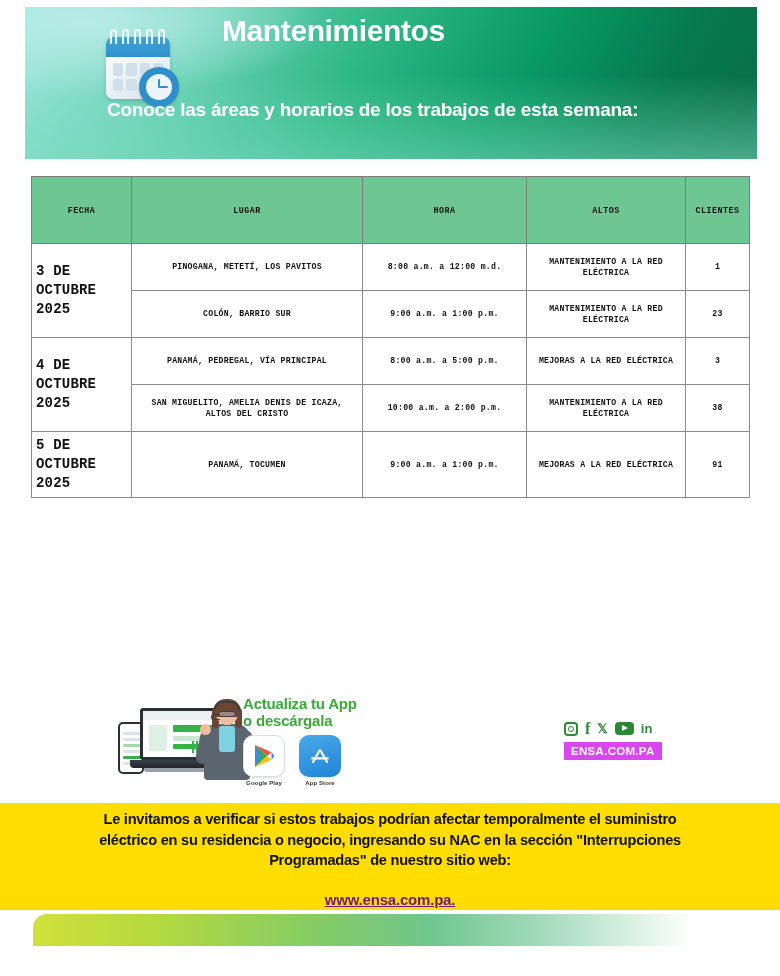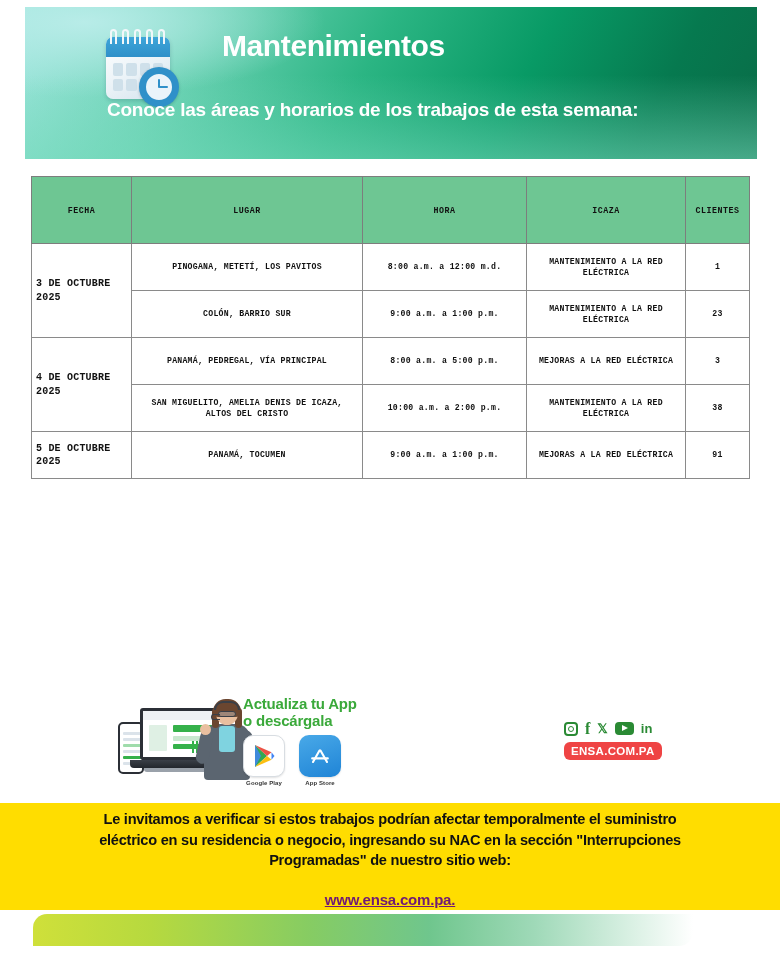--- a/index.html
+++ b/index.html
@@ -71,21 +71,21 @@
     width:30px;height:30px;border-radius:50%;
     background:#eaf4fa;border:2.5px solid #2f90c9;box-sizing:border-box;position:relative;
   }
   .cal-clock .face::before,.cal-clock .face::after{
     content:"";position:absolute;background:#2f90c9;border-radius:1px;
   }
   .cal-clock .face::before{left:50%;top:5px;width:2px;height:9px;margin-left:-1px;transform-origin:bottom center;}
   .cal-clock .face::after{left:50%;top:50%;width:9px;height:2px;margin-top:-1px;}
 
   .hdr-title{
-    position:absolute;left:197px;top:23px;
+    position:absolute;left:197px;top:8px;
     color:#ffffff;
     font-size:30px;line-height:1.06;
     font-weight:bold;letter-spacing:-.4px;
   }
   .hdr-sub{
     position:absolute;left:82px;top:92px;
     color:#ffffff;font-size:19px;font-weight:bold;letter-spacing:-.25px;
     white-space:nowrap;
   }
 
@@ -108,21 +108,21 @@
     text-align:center;vertical-align:middle;color:#111;
   }
   table.sched td{
     border:1px solid #8a8a8a;
     text-align:center;vertical-align:middle;
     padding:4px 6px;line-height:1.35;
     font-size:8.2px;font-weight:bold;letter-spacing:.25px;
     background:#fff;
   }
   table.sched td.fecha{
-    text-align:left;padding-left:4px;font-size:10px;letter-spacing:.2px;
+    text-align:left;padding-left:4px;font-size:14px;letter-spacing:.2px;
   }
   table.sched tr.r1 td{height:38px;}
   table.sched tr.r2 td{height:38px;}
   table.sched tr.r3 td{height:38px;}
   table.sched tr.r4 td{height:38px;}
   table.sched tr.r5 td{height:38px;}
 
   
   .promo{position:absolute;left:0;top:688px;width:780px;height:105px;}
 
@@ -190,23 +190,23 @@
   .social{position:absolute;left:564px;top:32px;}
   .soc-row{display:flex;align-items:center;gap:7px;height:17px;}
   .soc-row .ig{width:14px;height:14px;border:2px solid #2a8a34;border-radius:4px;box-sizing:border-box;position:relative;}
   .soc-row .ig::before{content:"";position:absolute;left:50%;top:50%;width:6px;height:6px;margin:-3px 0 0 -3px;border:1.6px solid #2a8a34;border-radius:50%;box-sizing:border-box;}
   .soc-row .fb{color:#2a8a34;font-size:16px;font-weight:bold;line-height:14px;font-family:"Liberation Serif",serif;}
   .soc-row .xx{color:#2a8a34;font-size:13px;font-weight:bold;line-height:14px;}
   .soc-row .yt{width:19px;height:13px;background:#2a8a34;border-radius:4px;position:relative;}
   .soc-row .yt::before{content:"";position:absolute;left:7px;top:3.2px;border-left:6px solid #fff;border-top:3.4px solid transparent;border-bottom:3.4px solid transparent;}
   .soc-row .li{color:#2a8a34;font-size:13px;font-weight:bold;line-height:14px;}
   .web-badge{
-    margin-top:5px;background:#ef4444;color:#fff;
+    margin-top:5px;background:#d946ef;color:#fff;
     font-size:11.5px;font-weight:bold;letter-spacing:.3px;
-    padding:3px 7px;display:inline-block;border-radius:6px;
+    padding:3px 7px;display:inline-block;border-radius:1px;
   }
 
   
   .yellow{
     position:absolute;left:0;top:803px;width:780px;height:107px;
     background:#ffdd00;
     display:flex;flex-direction:column;align-items:center;justify-content:center;
     box-sizing:border-box;padding:4px 40px 0;
   }
   .yellow p{
@@ -270,21 +270,21 @@
         <col class="c-lugar">
         <col class="c-hora">
         <col class="c-tarea">
         <col class="c-clientes">
     </colgroup>
     <thead>
       <tr>
         <th>FECHA</th>
         <th>LUGAR</th>
         <th>HORA</th>
-        <th>ICAZA</th>
+        <th>ALTOS</th>
         <th>CLIENTES</th>
       </tr>
     </thead>
     <tbody>
       <tr class="r1">
         <td class="fecha" rowspan="2">3 DE OCTUBRE 2025</td>
         <td>PINOGANA, METETÍ, LOS PAVITOS</td>
         <td>8:00 a.m. a 12:00 m.d.</td>
         <td>MANTENIMIENTO A LA RED ELÉCTRICA</td>
         <td>1</td>

